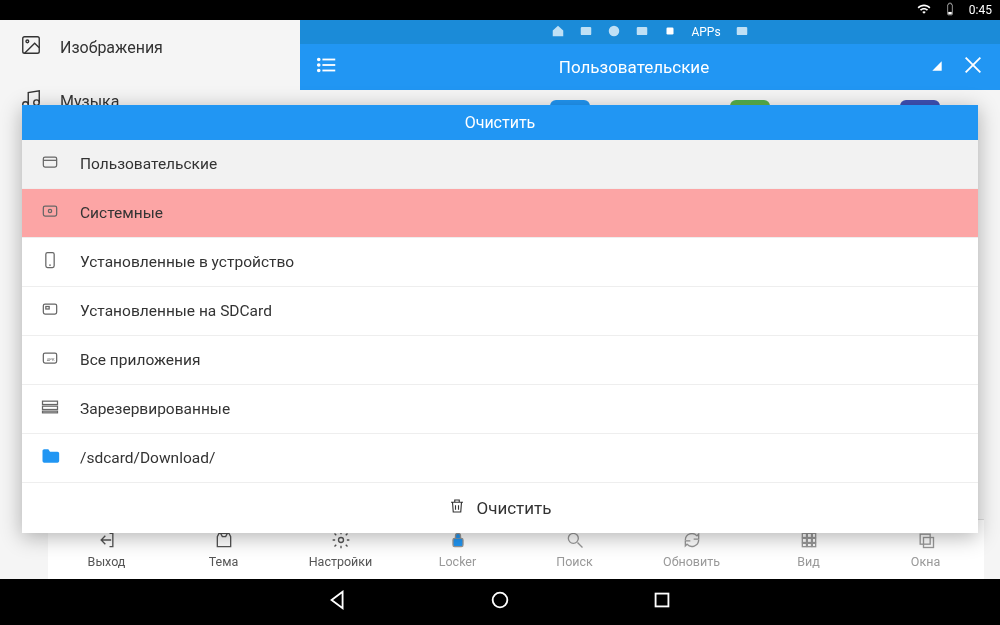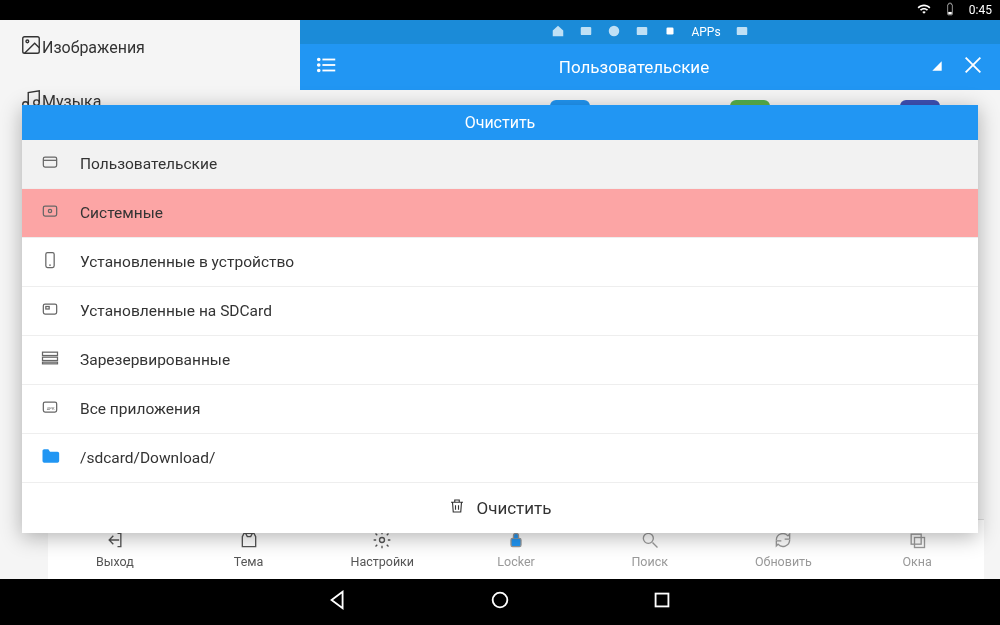--- a/index.html
+++ b/index.html
@@ -4,21 +4,21 @@
 <style>
 * { margin: 0; padding: 0; box-sizing: border-box; font-family: Roboto, Arial, sans-serif; }
 body { width: 1000px; height: 625px; background: #f5f5f5; position: relative; overflow: hidden; }
 
 
 .status-bar { position: absolute; top: 0; left: 0; right: 0; height: 20px; background: #000; color: #fff; display: flex; justify-content: flex-end; align-items: center; padding: 0 8px; font-size: 12px; gap: 12px; }
 .status-bar svg { width: 14px; height: 14px; fill: #fff; }
 
 
 .sidebar { position: absolute; top: 20px; left: 0; width: 300px; }
-.sidebar-item { display: flex; align-items: center; padding: 14px 20px; font-size: 16px; color: #333; text-align: right; }
+.sidebar-item { display: flex; align-items: center; padding: 14px 20px; gap: 18px; font-size: 16px; color: #333; text-align: right; }
 .sidebar-item svg { width: 22px; height: 22px; fill: none; stroke: #333; stroke-width: 1.5; }
 
 
 .main-panel { position: absolute; top: 20px; left: 300px; right: 0; border-radius: 21px; }
 .crumb-bar { background: #1b8bd8; color: #fff; height: 24px; display: flex; align-items: center; justify-content: center; gap: 14px; font-size: 12px; }
 .crumb-bar svg { width: 14px; height: 14px; fill: #bfe0f5; }
 .apps-label { color: #fff; font-size: 12px; }
 
 .main-header { background: #2196f3; color: #fff; height: 46px; display: flex; align-items: center; padding: 0 16px; justify-content: space-between; }
 .main-header-title { flex: 1; text-align: center; font-size: 17px; }
@@ -166,34 +166,34 @@
     </div>
     <div class="history-item">
       <span><svg viewBox="0 0 24 24">
             <rect x="4" y="6" width="16" height="12" rx="2"></rect>
             <rect x="7" y="9" width="4" height="3"></rect>
           </svg></span>
       <span>Установленные на SDCard</span>
     </div>
     <div class="history-item">
       <span><svg viewBox="0 0 24 24">
+            <rect x="4" y="6" width="16" height="12" rx="2"></rect>
+            <text x="8" y="15" font-size="5" stroke="none" fill="#666">APK</text>
+          </svg></span>
+      <span>Все приложения</span>
+    </div>
+    <div class="history-item">
+      <span><svg viewBox="0 0 24 24">
             <rect x="3" y="5" width="18" height="4"></rect>
             <rect x="3" y="11" width="18" height="4"></rect>
             <rect x="3" y="17" width="18" height="2"></rect>
           </svg></span>
       <span>Зарезервированные</span>
     </div>
     <div class="history-item">
-      <span><svg viewBox="0 0 24 24">
-            <rect x="4" y="6" width="16" height="12" rx="2"></rect>
-            <text x="8" y="15" font-size="5" stroke="none" fill="#666">APK</text>
-          </svg></span>
-      <span>Все приложения</span>
-    </div>
-    <div class="history-item">
       <span><svg class="folder" viewBox="0 0 24 24">
             <path d="M3 6c0-1 1-2 2-2h5l2 3h9c1 0 2 1 2 2v9c0 1-1 2-2 2H5c-1 0-2-1-2-2V6z"></path>
           </svg></span>
       <span>/sdcard/Download/</span>
     </div>
   </div>
   <div class="clear-row">
     <span><svg viewBox="0 0 24 24">
           <path d="M4 7h16M9 7V4h6v3M6 7l1 13h10l1-13M10 11v6M14 11v6"></path>
         </svg></span>
@@ -236,20 +236,34 @@
     <span class="tb-label">Поиск</span>
   </div>
   <div class="tb-item muted">
     <svg viewBox="0 0 24 24">
         <path d="M4 12a8 8 0 0114-5l2-2v6h-6M20 12a8 8 0 01-14 5l-2 2v-6h6"></path>
       </svg>
     <span class="tb-label">Обновить</span>
   </div>
   <div class="tb-item muted">
     <svg viewBox="0 0 24 24">
+        <rect x="4" y="4" width="5" height="5"></rect>
+        <rect x="10" y="4" width="5" height="5"></rect>
+        <rect x="16" y="4" width="4" height="5"></rect>
+        <rect x="4" y="10" width="5" height="5"></rect>
+        <rect x="10" y="10" width="5" height="5"></rect>
+        <rect x="16" y="10" width="4" height="5"></rect>
+        <rect x="4" y="16" width="5" height="4"></rect>
+        <rect x="10" y="16" width="5" height="4"></rect>
+        <rect x="16" y="16" width="4" height="4"></rect>
+      </svg>
+    <span class="tb-label">Вид</span>
+  </div>
+  <div class="tb-item muted">
+    <svg viewBox="0 0 24 24">
         <rect x="5" y="5" width="12" height="12"></rect>
         <rect x="9" y="9" width="12" height="12"></rect>
       </svg>
     <span class="tb-label">Окна</span>
   </div>
 </div>
 
 <div class="nav-bar">
   <span><svg viewBox="0 0 24 24">
         <path d="M17 3 L5 12 L17 21 Z"></path>

